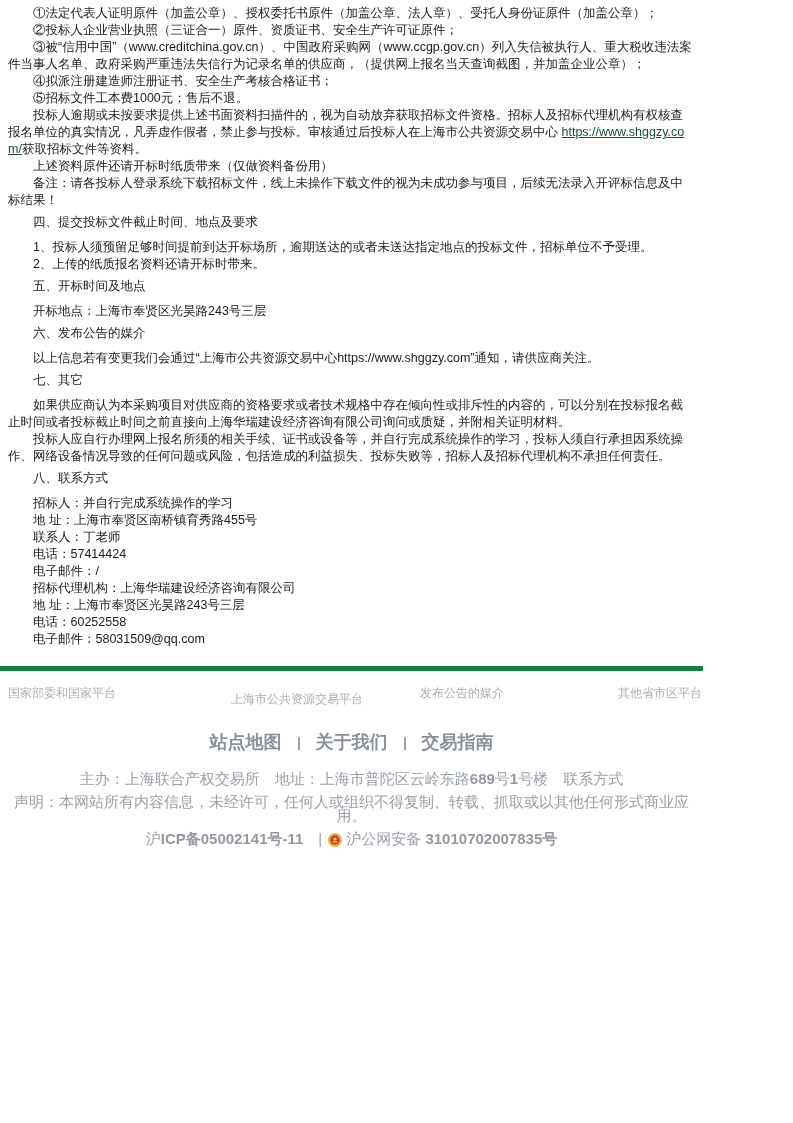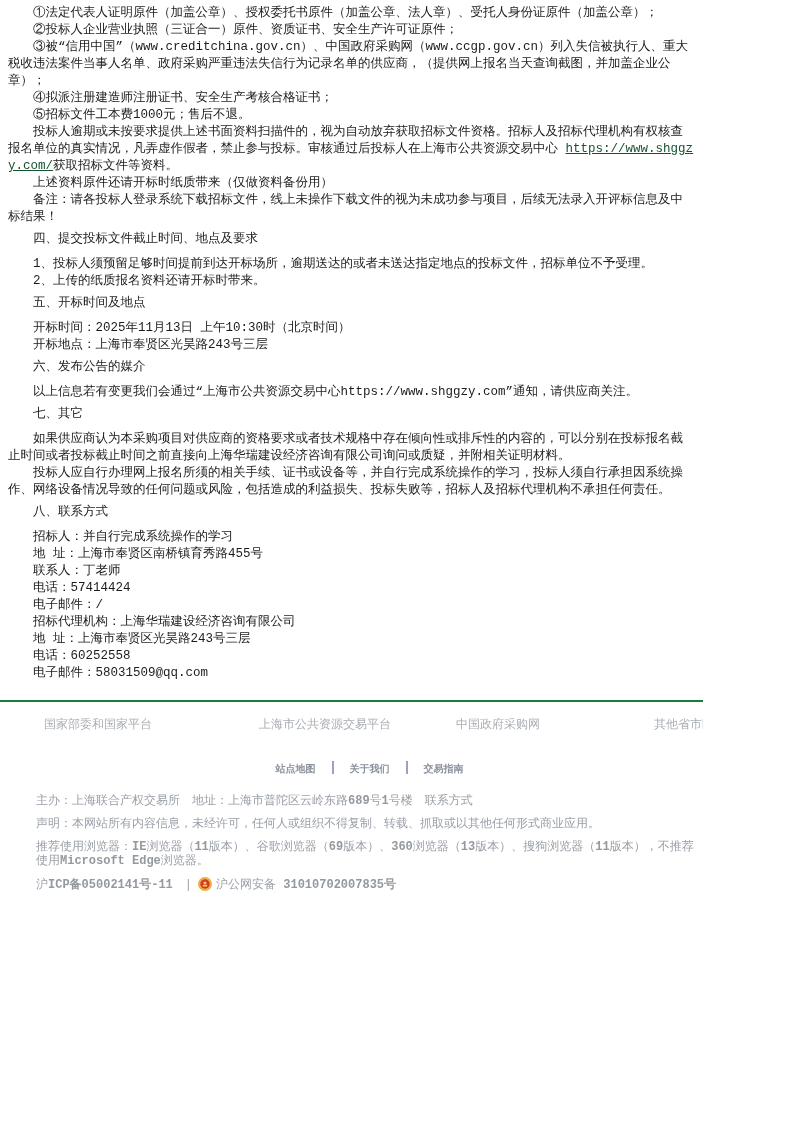--- a/index.html
+++ b/index.html
@@ -1,31 +1,31 @@
 <!DOCTYPE html>
 <html><head>
 <meta charset="utf-8">
 <style>
   html,body{margin:0;padding:0;background:#ffffff;}
   .page{position:relative;width:703px;height:1123px;background:#ffffff;overflow:hidden;
-        font-family:Liberation Mono, monospace;}
+        font-family:Liberation Sans, sans-serif;}
   
   .doc{padding:5px 8px 0 8px;font-size:12.5px;color:#1b1b1b;}
   .doc p{margin:0;line-height:17px;text-indent:2em;word-break:break-all;}
   .doc p.heading{margin:5px 0 8px 0;}
   a.link{color:#14532d;text-decoration:underline;cursor:pointer;}
   
-  .footer{margin-top:18px;border-top:2px solid #15803d;padding-top:14px;padding-left:36px;}
+  .footer{margin-top:18px;border-top:5px solid #15803d;padding-top:14px;}
   .link-groups{position:relative;height:18px;font-size:12px;color:#a9adb3;}
   .link-groups span{position:absolute;top:0;cursor:pointer;white-space:nowrap;}
-  .lg-0{left:8px;}.lg-1{left:223px;}.lg-2{left:420px;}.lg-3{left:618px;}
-  .footer-nav{margin-top:27px;text-align:center;font-size:10px;font-weight:bold;color:#8a909c;}
+  .lg-0{left:8px;}.lg-1{left:231px;margin-top:6px;}.lg-2{left:420px;}.lg-3{left:618px;}
+  .footer-nav{margin-top:27px;text-align:center;font-size:18px;font-weight:bold;color:#8a909c;}
   .footer-nav a{color:#8a909c;text-decoration:none;cursor:pointer;}
   .sep{display:inline-block;width:2px;height:13px;background:#9aa3b8;margin:0 16px;vertical-align:-2px;}
-  .footer-info{margin-top:18px;font-size:12px;color:#9aa0a8;}
+  .footer-info{margin-top:18px;text-align:center;font-size:15px;color:#9aa0a8;}
   .footer-info .line{margin-bottom:9px;line-height:14px;}
   .footer-info b{font-weight:700;color:#93999f;}
   .badge{display:inline-block;width:14px;height:14px;vertical-align:-3px;margin:0 4px 0 6px;}
 </style>
 </head>
 <body>
 
 <div class="page">
   <main class="doc" id="doc">
       <p>①法定代表人证明原件（加盖公章）、授权委托书原件（加盖公章、法人章）、受托人身份证原件（加盖公章）；</p>
@@ -33,21 +33,20 @@
       <p>③被“信用中国”（www.creditchina.gov.cn）、中国政府采购网（www.ccgp.gov.cn）列入失信被执行人、重大税收违法案件当事人名单、政府采购严重违法失信行为记录名单的供应商，（提供网上报名当天查询截图，并加盖企业公章）；</p>
       <p>④拟派注册建造师注册证书、安全生产考核合格证书；</p>
       <p>⑤招标文件工本费1000元；售后不退。</p>
       <p><span>投标人逾期或未按要求提供上述书面资料扫描件的，视为自动放弃获取招标文件资格。招标人及招标代理机构有权核查报名单位的真实情况，凡弄虚作假者，禁止参与投标。审核通过后投标人在上海市公共资源交易中心 </span><a class="link" href="#">https://www.shggzy.com/</a><span>获取招标文件等资料。</span></p>
       <p>上述资料原件还请开标时纸质带来（仅做资料备份用）</p>
       <p>备注：请各投标人登录系统下载招标文件，线上未操作下载文件的视为未成功参与项目，后续无法录入开评标信息及中标结果！</p>
       <p class="heading">四、提交投标文件截止时间、地点及要求</p>
       <p>1、投标人须预留足够时间提前到达开标场所，逾期送达的或者未送达指定地点的投标文件，招标单位不予受理。</p>
       <p>2、上传的纸质报名资料还请开标时带来。</p>
       <p class="heading">五、开标时间及地点</p>
-      <p>开标时间：2025年11月13日 上午10:30时（北京时间）</p>
       <p>开标地点：上海市奉贤区光昊路243号三层</p>
       <p class="heading">六、发布公告的媒介</p>
       <p>以上信息若有变更我们会通过“上海市公共资源交易中心https://www.shggzy.com”通知，请供应商关注。</p>
       <p class="heading">七、其它</p>
       <p>如果供应商认为本采购项目对供应商的资格要求或者技术规格中存在倾向性或排斥性的内容的，可以分别在投标报名截止时间或者投标截止时间之前直接向上海华瑞建设经济咨询有限公司询问或质疑，并附相关证明材料。</p>
       <p>投标人应自行办理网上报名所须的相关手续、证书或设备等，并自行完成系统操作的学习，投标人须自行承担因系统操作、网络设备情况导致的任何问题或风险，包括造成的利益损失、投标失败等，招标人及招标代理机构不承担任何责任。</p>
       <p class="heading">八、联系方式</p>
       <p>招标人：并自行完成系统操作的学习</p>
       <p>地 址：上海市奉贤区南桥镇育秀路455号</p>
       <p>联系人：丁老师</p>
@@ -56,28 +55,27 @@
       <p>招标代理机构：上海华瑞建设经济咨询有限公司</p>
       <p>地 址：上海市奉贤区光昊路243号三层</p>
       <p>电话：60252558</p>
       <p>电子邮件：58031509@qq.com</p>
     </main>
 
   <footer class="footer">
     <div class="link-groups" id="linkGroups">
         <span class="lg-0">国家部委和国家平台</span>
         <span class="lg-1">上海市公共资源交易平台</span>
-        <span class="lg-2">中国政府采购网</span>
+        <span class="lg-2">发布公告的媒介</span>
         <span class="lg-3">其他省市区平台</span>
       </div>
     <nav class="footer-nav" id="footerNav"><a href="#">站点地图</a><span class="sep"></span><a href="#">关于我们</a><span class="sep"></span><a href="#">交易指南</a></nav>
     <div class="footer-info" id="footerInfo">
         <div class="line"><span>主办：上海联合产权交易所　地址：上海市普陀区云岭东路</span><b>689</b><span>号</span><b>1</b><span>号楼　联系方式</span></div>
         <div class="line"><span>声明：本网站所有内容信息，未经许可，任何人或组织不得复制、转载、抓取或以其他任何形式商业应用。</span></div>
-        <div class="line"><span>推荐使用浏览器：</span><b>IE</b><span>浏览器（</span><b>11</b><span>版本）、谷歌浏览器（</span><b>69</b><span>版本）、</span><b>360</b><span>浏览器（</span><b>13</b><span>版本）、搜狗浏览器（</span><b>11</b><span>版本），不推荐使用</span><b>Microsoft Edge</b><span>浏览器。</span></div>
         <div class="line"><span>沪</span><b>ICP备05002141号-11</b><span>　|</span><span class="badge"><svg viewBox="0 0 14 14" width="14" height="14">
               <circle cx="7" cy="7" r="7" fill="#e9b243"></circle>
               <circle cx="7" cy="7" r="4.7" fill="#cf3a2c"></circle>
               <circle cx="7" cy="6" r="1.6" fill="#f6d34f"></circle>
               <rect x="4.6" y="8" width="4.8" height="1.6" rx="0.8" fill="#f6d34f"></rect>
             </svg></span><span>沪公网安备 </span><b>31010702007835号</b></div>
       </div>
   </footer>
 </div>
 

